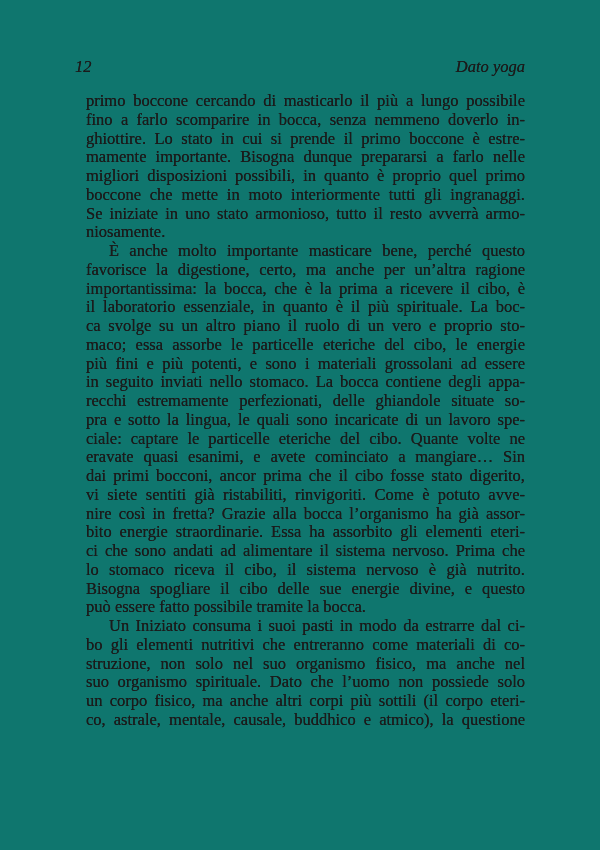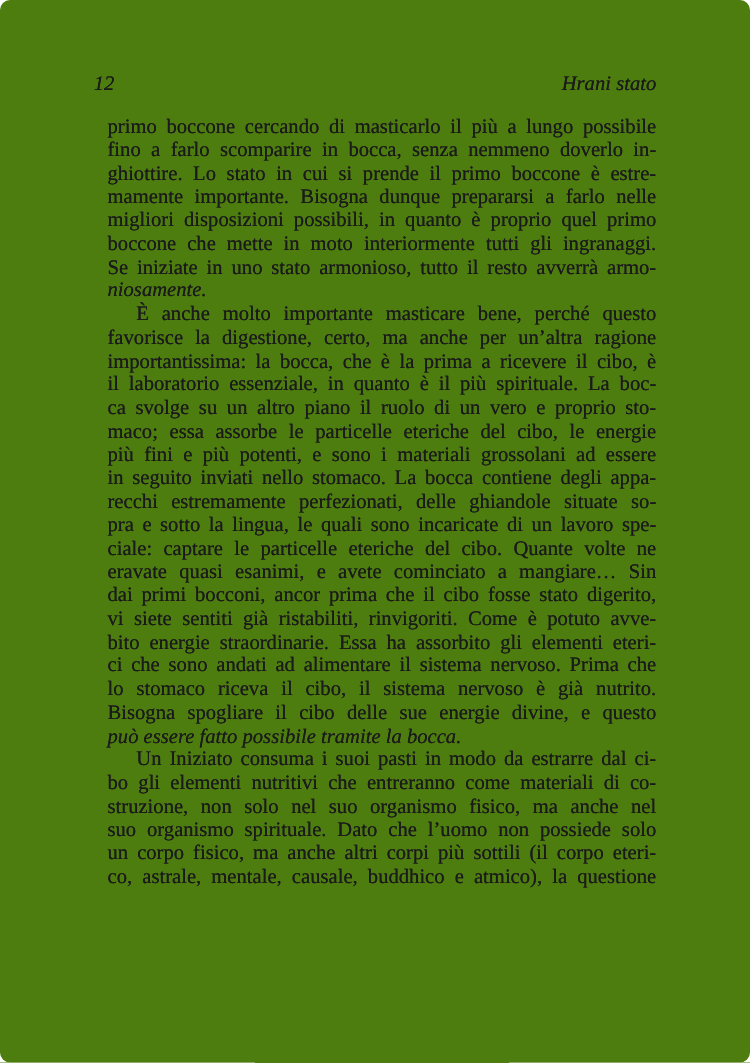--- a/index.html
+++ b/index.html
@@ -4,24 +4,23 @@
 <style>
   html, body { margin: 0; padding: 0; }
   body {
     width: 600px; height: 850px;
     background: #ffffff;
     font-family: "Liberation Serif", serif;
   }
   .page {
     position: relative;
     width: 600px; height: 850px;
-    background: #4d7c0f;
+    background: #0f766e;
     color: #1b1b1b;
     overflow: hidden;
-    border-radius: 8px;
   }
   .running-header {
     position: absolute;
     top: 57px; left: 75px; right: 75px;
     display: flex;
     justify-content: space-between;
     align-items: baseline;
     font-style: italic;
     font-size: 16.5px;
     line-height: 19px;
@@ -34,33 +33,32 @@
     line-height: 18.75px;
     text-shadow: 0 0 0.3px currentColor;
   }
   .text-line {
     text-align: justify;
     text-align-last: justify;
     white-space: normal;
   }
   .text-line.flush {
     text-align-last: left;
-    font-style: italic;
   }
   .text-line.indent {
     padding-left: 23px;
   }
 </style>
 </head>
 <body>
 
 <div class="page">
   <div class="running-header">
     <span>12</span>
-    <span>Hrani stato</span>
+    <span>Dato yoga</span>
   </div>
   <div class="body-text">
       <div class="text-line">primo boccone cercando di masticarlo il più a lungo possibile</div>
       <div class="text-line">fino a farlo scomparire in bocca, senza nemmeno doverlo in-</div>
       <div class="text-line">ghiottire. Lo stato in cui si prende il primo boccone è estre-</div>
       <div class="text-line">mamente importante. Bisogna dunque prepararsi a farlo nelle</div>
       <div class="text-line">migliori disposizioni possibili, in quanto è proprio quel primo</div>
       <div class="text-line">boccone che mette in moto interiormente tutti gli ingranaggi.</div>
       <div class="text-line">Se iniziate in uno stato armonioso, tutto il resto avverrà armo-</div>
       <div class="text-line flush">niosamente.</div>
@@ -71,20 +69,21 @@
       <div class="text-line">ca svolge su un altro piano il ruolo di un vero e proprio sto-</div>
       <div class="text-line">maco; essa assorbe le particelle eteriche del cibo, le energie</div>
       <div class="text-line">più fini e più potenti, e sono i materiali grossolani ad essere</div>
       <div class="text-line">in seguito inviati nello stomaco. La bocca contiene degli appa-</div>
       <div class="text-line">recchi estremamente perfezionati, delle ghiandole situate so-</div>
       <div class="text-line">pra e sotto la lingua, le quali sono incaricate di un lavoro spe-</div>
       <div class="text-line">ciale: captare le particelle eteriche del cibo. Quante volte ne</div>
       <div class="text-line">eravate quasi esanimi, e avete cominciato a mangiare… Sin</div>
       <div class="text-line">dai primi bocconi, ancor prima che il cibo fosse stato digerito,</div>
       <div class="text-line">vi siete sentiti già ristabiliti, rinvigoriti. Come è potuto avve-</div>
+      <div class="text-line">nire così in fretta? Grazie alla bocca l’organismo ha già assor-</div>
       <div class="text-line">bito energie straordinarie. Essa ha assorbito gli elementi eteri-</div>
       <div class="text-line">ci che sono andati ad alimentare il sistema nervoso. Prima che</div>
       <div class="text-line">lo stomaco riceva il cibo, il sistema nervoso è già nutrito.</div>
       <div class="text-line">Bisogna spogliare il cibo delle sue energie divine, e questo</div>
       <div class="text-line flush">può essere fatto possibile tramite la bocca.</div>
       <div class="text-line indent">Un Iniziato consuma i suoi pasti in modo da estrarre dal ci-</div>
       <div class="text-line">bo gli elementi nutritivi che entreranno come materiali di co-</div>
       <div class="text-line">struzione, non solo nel suo organismo fisico, ma anche nel</div>
       <div class="text-line">suo organismo spirituale. Dato che l’uomo non possiede solo</div>
       <div class="text-line">un corpo fisico, ma anche altri corpi più sottili (il corpo eteri-</div>

